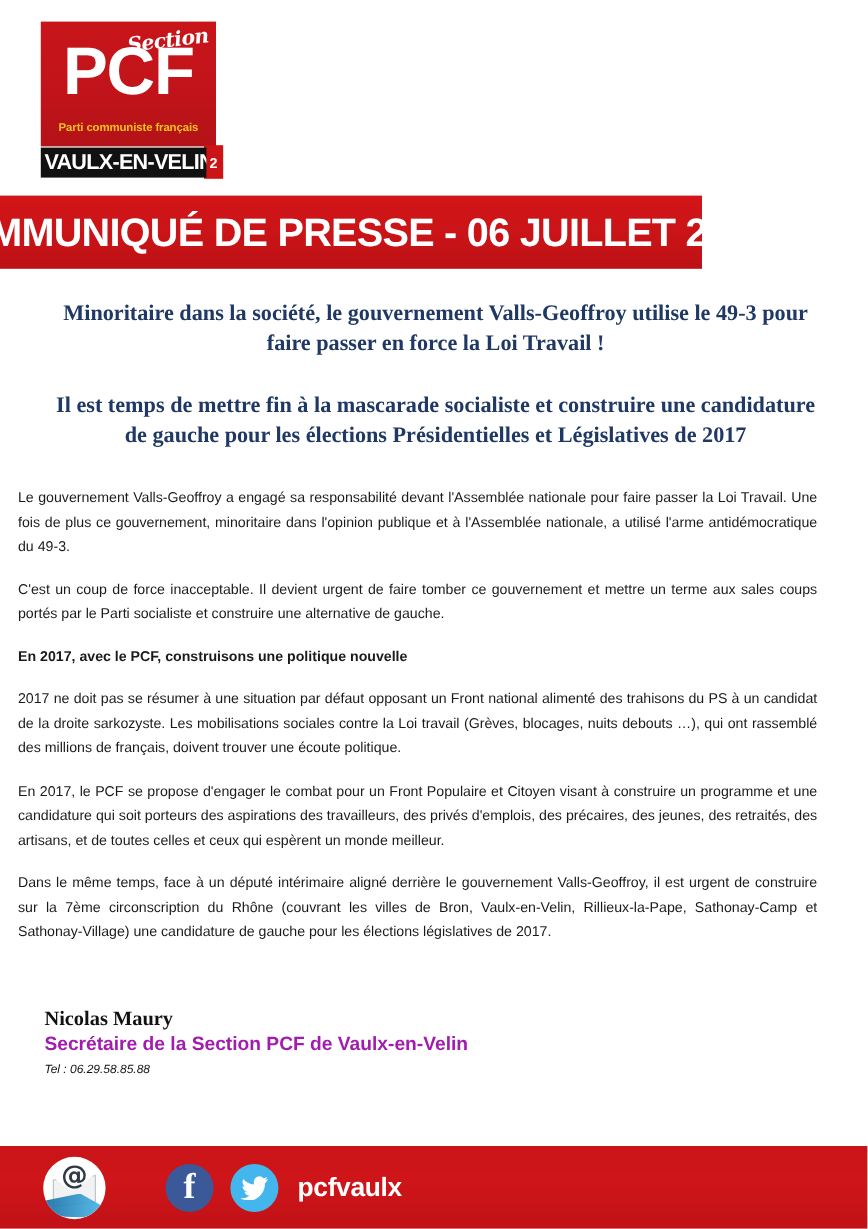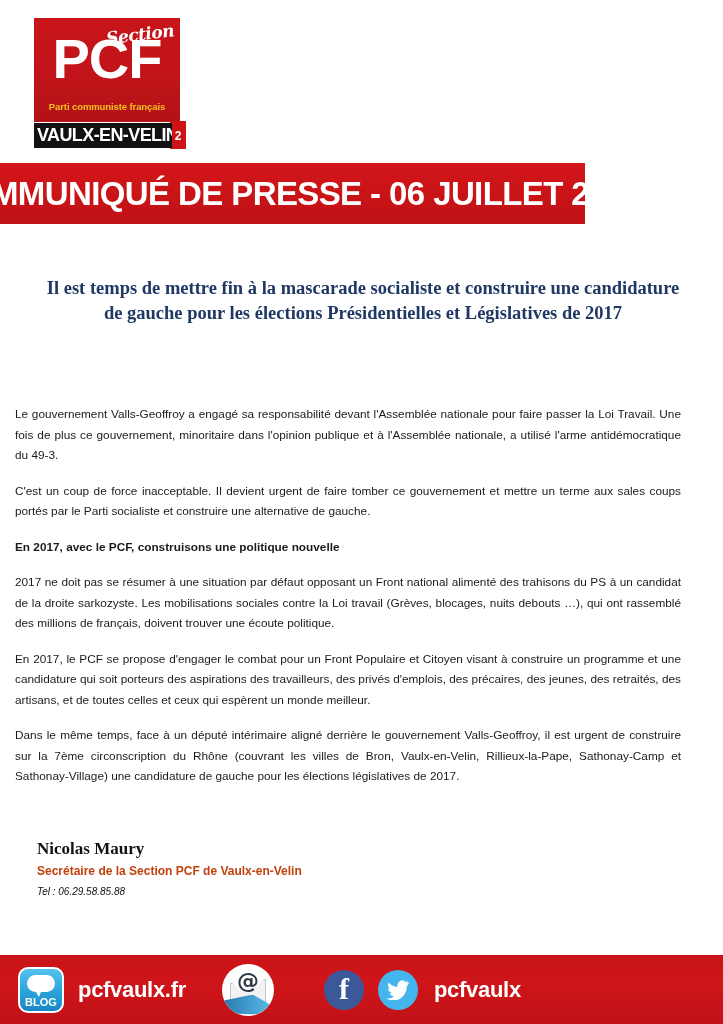--- a/index.html
+++ b/index.html
@@ -150,23 +150,23 @@
     font-family:Liberation Serif, serif;
     font-weight:bold;
     font-size:17px;
     line-height:21px;
     color:#111111;
     margin:0;
   }
   .sig-role{
     font-family:"Liberation Sans", sans-serif;
     font-weight:bold;
-    font-size:12px;
+    font-size:16px;
     line-height:20px;
-    color:#c2410c;
+    color:#a21caf;
     margin:2px 0 0 0;
   }
   .sig-line{
     font-family:"Liberation Sans", sans-serif;
     font-style:italic;
     font-size:10px;
     line-height:20px;
     color:#111111;
     margin:1px 0 0 0;
   }
@@ -301,47 +301,41 @@
     </div>
     <div class="logo-tag">2</div>
     <div class="logo-city">VAULX-EN-VELIN</div>
   </div>
 
   <div class="banner">
     <div class="banner-text">COMMUNIQUÉ DE PRESSE - 06 JUILLET 2016</div>
   </div>
 
   <div class="headings">
+    <p class="h-blue">Minoritaire dans la société, le gouvernement Valls-Geoffroy utilise le 49-3 pour faire passer en force la Loi Travail !</p>
     <p class="h-blue second">Il est temps de mettre fin à la mascarade socialiste et construire une candidature de gauche pour les élections Présidentielles et Législatives de 2017</p>
   </div>
 
   <div class="body-copy">
     <p>Le gouvernement Valls-Geoffroy a engagé sa responsabilité devant l'Assemblée nationale pour faire passer la Loi Travail. Une fois de plus ce gouvernement, minoritaire dans l'opinion publique et à l'Assemblée nationale, a utilisé l'arme antidémocratique du 49-3.</p>
     <p>C'est un coup de force inacceptable. Il devient urgent de faire tomber ce gouvernement et mettre un terme aux sales coups portés par le Parti socialiste et construire une alternative de gauche.</p>
     <p class="lead-bold">En 2017, avec le PCF, construisons une politique nouvelle</p>
     <p>2017 ne doit pas se résumer à une situation par défaut opposant un Front national alimenté des trahisons du PS à un candidat de la droite sarkozyste. Les mobilisations sociales contre la Loi travail (Grèves, blocages, nuits debouts …), qui ont rassemblé des millions de français, doivent trouver une écoute politique.</p>
     <p>En 2017, le PCF se propose d'engager le combat pour un Front Populaire et Citoyen visant à construire un programme et une candidature qui soit porteurs des aspirations des travailleurs, des privés d'emplois, des précaires, des jeunes, des retraités, des artisans, et de toutes celles et ceux qui espèrent un monde meilleur.</p>
     <p>Dans le même temps, face à un député intérimaire aligné derrière le gouvernement Valls-Geoffroy, il est urgent de construire sur la 7ème circonscription du Rhône (couvrant les villes de Bron, Vaulx-en-Velin, Rillieux-la-Pape, Sathonay-Camp et Sathonay-Village) une candidature de gauche pour les élections législatives de 2017.</p>
   </div>
 
   <div class="signature">
     <p class="sig-name">Nicolas Maury</p>
     <p class="sig-role">Secrétaire de la Section PCF de Vaulx-en-Velin</p>
     <p class="sig-line">Tel : 06.29.58.85.88</p>
   </div>
 
   <div class="footer">
 
-    <div class="footer-item">
-      <div class="icon-blog">
-        <div class="bubble"></div>
-        <div class="blog-label">BLOG</div>
-      </div>
-      <span class="footer-text">pcfvaulx.fr</span>
-    </div>
 
     <div class="footer-item">
       <div class="icon-mail">
         <div class="env"></div>
         <div class="flap"></div>
         <div class="at">@</div>
         <div class="swoosh"></div>
       </div>
     </div>
 

